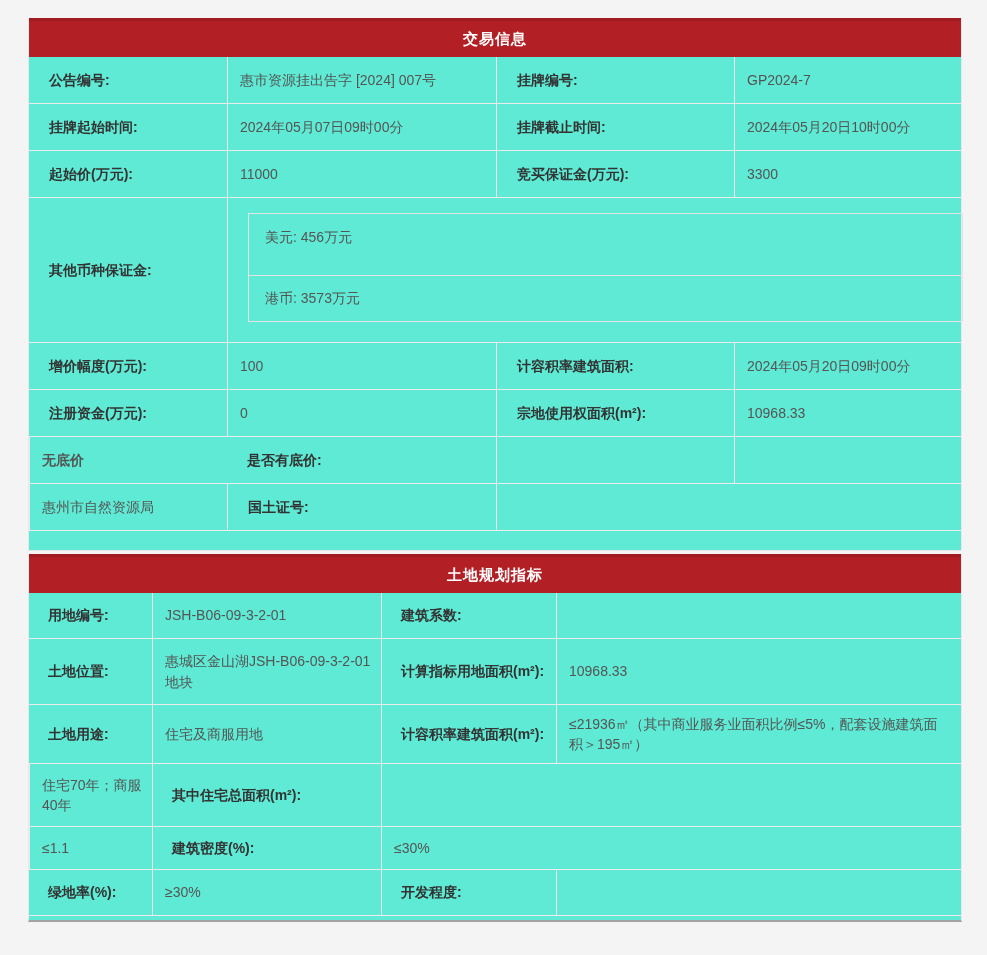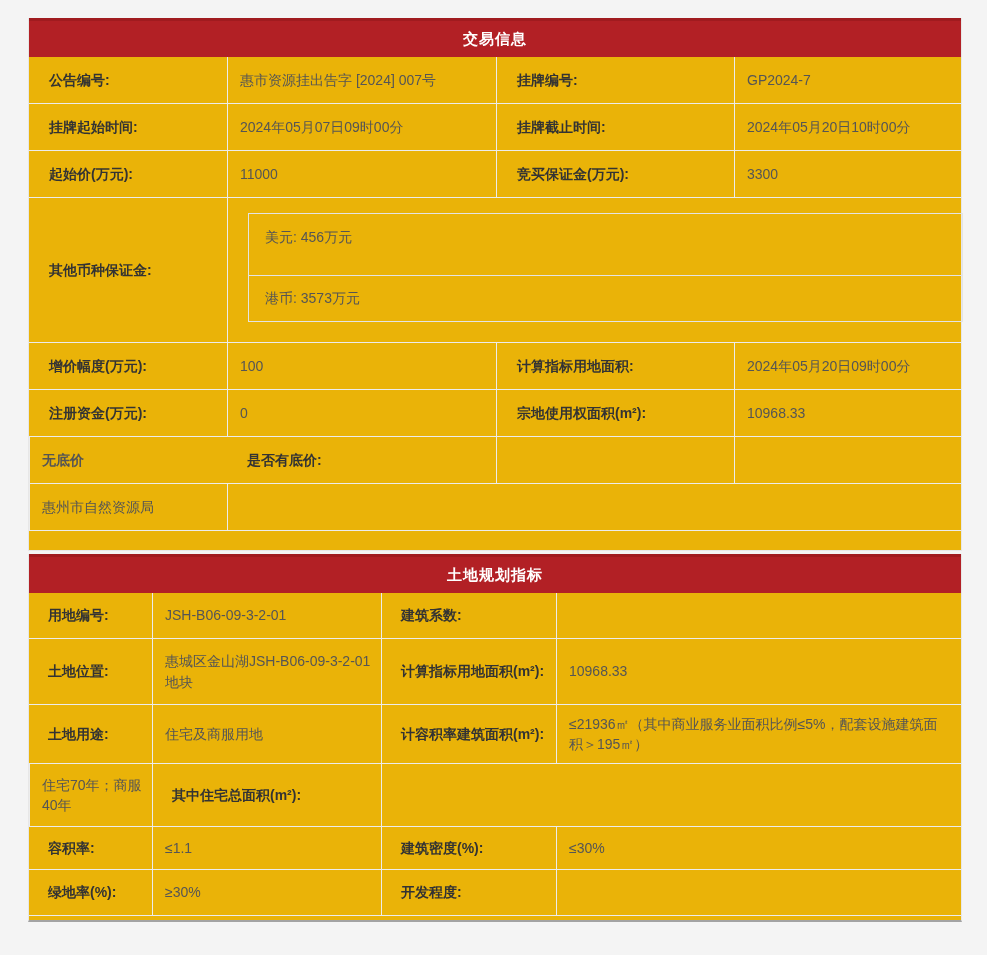--- a/index.html
+++ b/index.html
@@ -2,21 +2,21 @@
 <html><head>
 <meta charset="utf-8">
 <style>
   * { margin:0; padding:0; box-sizing:border-box; }
   html,body { width:987px; background:#f4f4f4; font-family:"Liberation Sans","DejaVu Sans",sans-serif; }
   body { height:955px; overflow:hidden; }
 
   .page { width:934px; margin:18px 0 0 28px; }
 
   .card {
-    background:#eab308;
+    background:#5eead4;
     border:1px solid #e7e7e7;
     border-top:none;
     padding-bottom:19px;
   }
   .card.planning {
     margin-top:3px;
     border-bottom:2px solid #a3a3a3;
     padding-bottom:4px;
   }
 
@@ -126,40 +126,41 @@
         <div class="currency-box">
           <div class="currency-item">美元: 456万元</div>
           <div class="currency-item">港币: 3573万元</div>
         </div>
       </div>
     </div>
 
     <div class="row">
       <div class="cell label">增价幅度(万元):</div>
       <div class="cell value">100</div>
-      <div class="cell label l2">计算指标用地面积:</div>
+      <div class="cell label l2">计容积率建筑面积:</div>
       <div class="cell value">2024年05月20日09时00分</div>
     </div>
 
     <div class="row">
       <div class="cell label">注册资金(万元):</div>
       <div class="cell value">0</div>
       <div class="cell label l2">宗地使用权面积(m²):</div>
       <div class="cell value">10968.33</div>
     </div>
 
     <div class="row">
       <div class="cell value red-value">无底价</div>
       <div class="cell label">是否有底价:</div>
       <div class="cell label l2"></div>
       <div class="cell value"></div>
     </div>
 
     <div class="row">
       <div class="cell value">惠州市自然资源局</div>
+      <div class="cell label l2">国土证号:</div>
       <div class="cell value"></div>
     </div>
   </div>
 
   <div class="card planning t2">
     <div class="card-header">
       <span class="card-title">土地规划指标</span>
     </div>
 
     <div class="row">
@@ -183,21 +184,20 @@
       <div class="cell value">≤21936㎡（其中商业服务业面积比例≤5%，配套设施建筑面积＞195㎡）</div>
     </div>
 
     <div class="row h63">
       <div class="cell value">住宅70年；商服40年</div>
       <div class="cell label l2">其中住宅总面积(m²):</div>
       <div class="cell value"></div>
     </div>
 
     <div class="row h43">
-      <div class="cell label">容积率:</div>
       <div class="cell value">≤1.1</div>
       <div class="cell label l2">建筑密度(%):</div>
       <div class="cell value">≤30%</div>
     </div>
 
     <div class="row">
       <div class="cell label">绿地率(%):</div>
       <div class="cell value">≥30%</div>
       <div class="cell label l2">开发程度:</div>
       <div class="cell value"></div>

